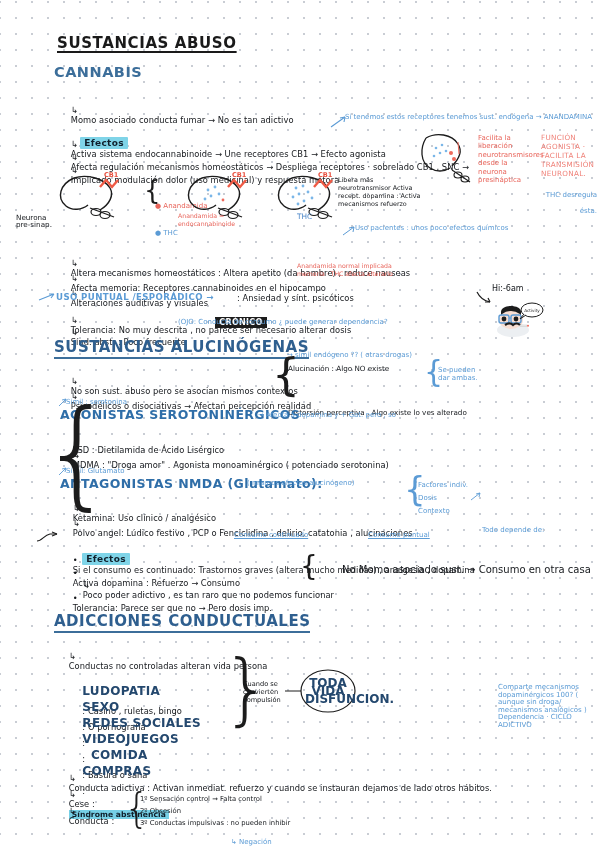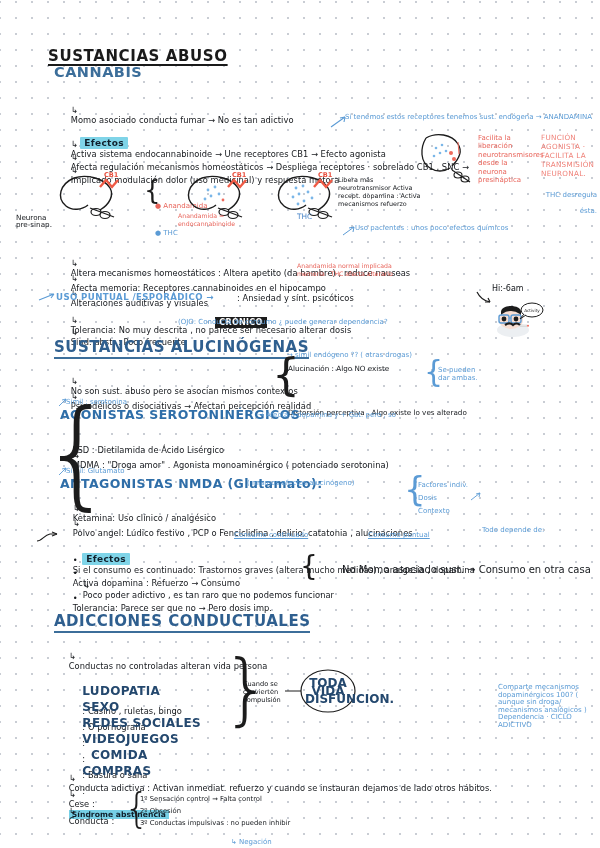--- a/index.html
+++ b/index.html
@@ -66,21 +66,21 @@
   }
   .arrowl{color:#15181c;font-size:8.5px;}
   svg{overflow:visible;}
   .ln{display:block;}
 </style>
 </head>
 <body>
 
 <div id="page">
 
-  <div class="abs h1" style="left:48px;top:34px;margin-top:13px;">SUSTANCIAS ABUSO</div>
+  <div class="abs h1" style="left:57px;top:34px;">SUSTANCIAS ABUSO</div>
 
   <div class="abs h2" style="left:54px;top:64px;">CANNABIS</div>
 
   <div class="abs body" style="left:60px;top:95px;">
     <span class="arrowl">↳</span>
     <span>Momo asociado conducta fumar → No es tan adictivo</span>
   </div>
 
   <div class="abs" style="left:60px;top:112px;">
     <span class="hl">Efectos</span>

